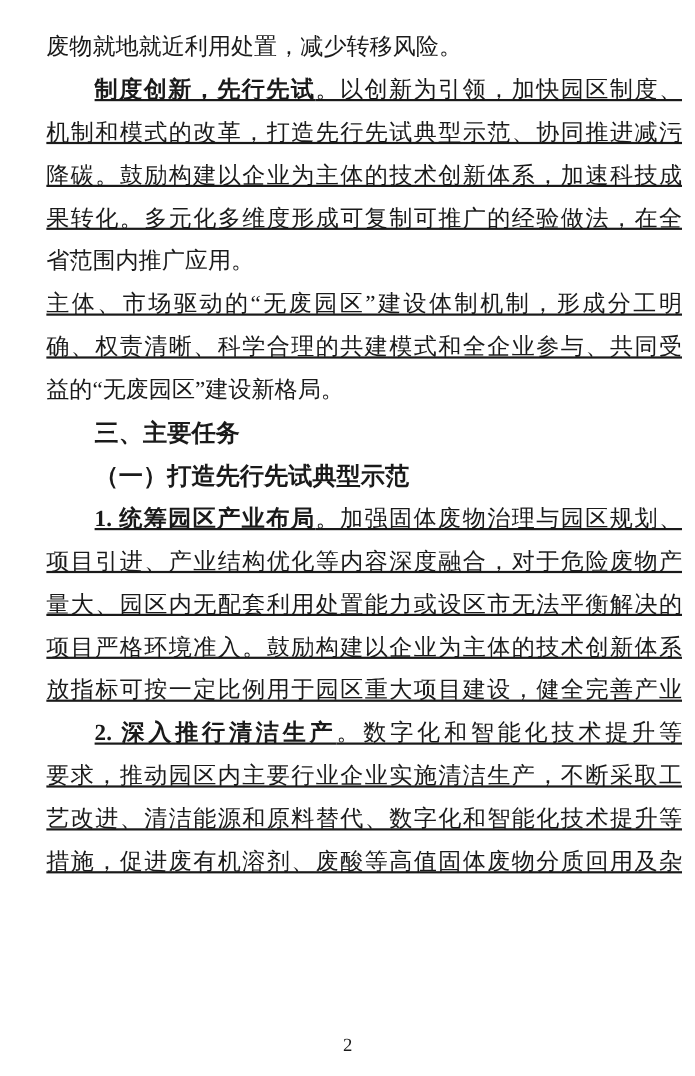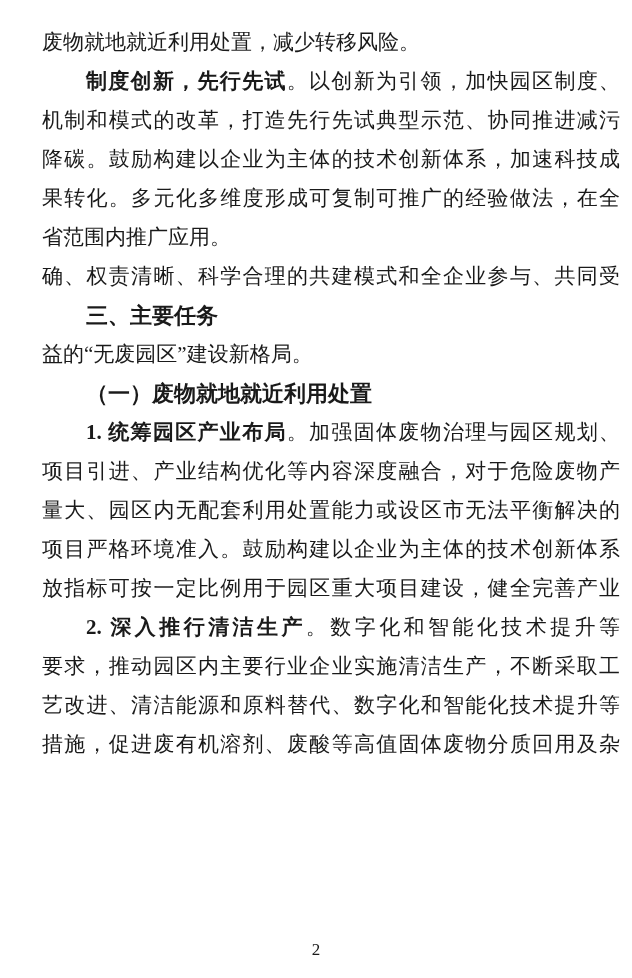--- a/index.html
+++ b/index.html
@@ -23,20 +23,21 @@
     height: 39px;
     line-height: 39px;
     font-size: 21px;
     letter-spacing: 0;
     overflow: hidden;
   }
   .line.justify {
     text-align: justify;
     text-align-last: justify;
     text-justify: inter-character;
+    text-decoration: underline;
   }
   .line.indent {
     padding-left: 44px;
   }
   .seg-bold {
     font-weight: bold;
   }
   .line.h1 {
     font-family: "Liberation Sans", "DejaVu Sans", sans-serif;
     font-weight: bold;
@@ -59,24 +60,25 @@
 </head>
 <body style="background: rgb(255, 255, 255); color: rgb(26, 26, 26);">
 
 <div class="doc">
     <div class="line body"><span>废物就地就近利用处置，减少转移风险。</span></div>
     <div class="line body indent justify"><span class="seg-bold">制度创新，先行先试</span><span>。以创新为引领，加快园区制度、</span></div>
     <div class="line body justify"><span>机制和模式的改革，打造先行先试典型示范、协同推进减污</span></div>
     <div class="line body justify"><span>降碳。鼓励构建以企业为主体的技术创新体系，加速科技成</span></div>
     <div class="line body justify"><span>果转化。多元化多维度形成可复制可推广的经验做法，在全</span></div>
     <div class="line body"><span>省范围内推广应用。</span></div>
+    <div class="line body justify"><span>主体、市场驱动的“无废园区”建设体制机制，形成分工明</span></div>
     <div class="line body justify"><span>确、权责清晰、科学合理的共建模式和全企业参与、共同受</span></div>
+    <div class="line body"><span>益的“无废园区”建设新格局。</span></div>
     <div class="line h1 indent"><span class="seg-bold">三、主要任务</span></div>
-    <div class="line body"><span>益的“无废园区”建设新格局。</span></div>
-    <div class="line h2 indent"><span class="seg-bold">（一）废物就地就近利用处置</span></div>
+    <div class="line h2 indent"><span class="seg-bold">（一）打造先行先试典型示范</span></div>
     <div class="line body indent justify"><span class="seg-bold">1. 统筹园区产业布局</span><span>。加强固体废物治理与园区规划、</span></div>
     <div class="line body justify"><span>项目引进、产业结构优化等内容深度融合，对于危险废物产</span></div>
     <div class="line body justify"><span>量大、园区内无配套利用处置能力或设区市无法平衡解决的</span></div>
     <div class="line body justify"><span>项目严格环境准入。鼓励构建以企业为主体的技术创新体系</span></div>
     <div class="line body justify"><span>放指标可按一定比例用于园区重大项目建设，健全完善产业</span></div>
     <div class="line body indent justify"><span class="seg-bold">2. 深入推行清洁生产</span><span>。数字化和智能化技术提升等</span></div>
     <div class="line body justify"><span>要求，推动园区内主要行业企业实施清洁生产，不断采取工</span></div>
     <div class="line body justify"><span>艺改进、清洁能源和原料替代、数字化和智能化技术提升等</span></div>
     <div class="line body justify"><span>措施，促进废有机溶剂、废酸等高值固体废物分质回用及杂</span></div>
   </div>

